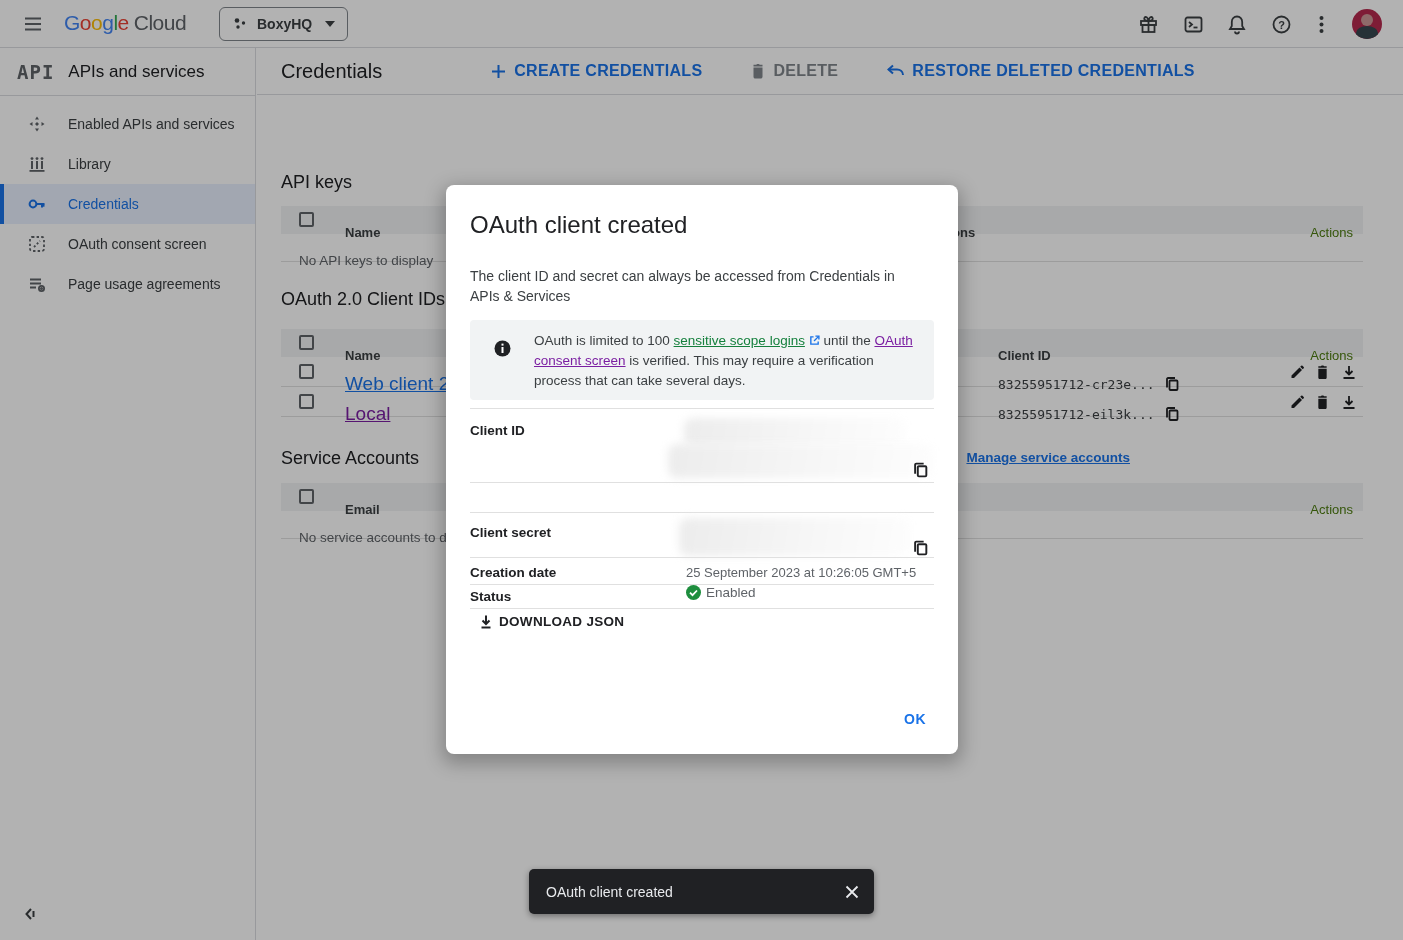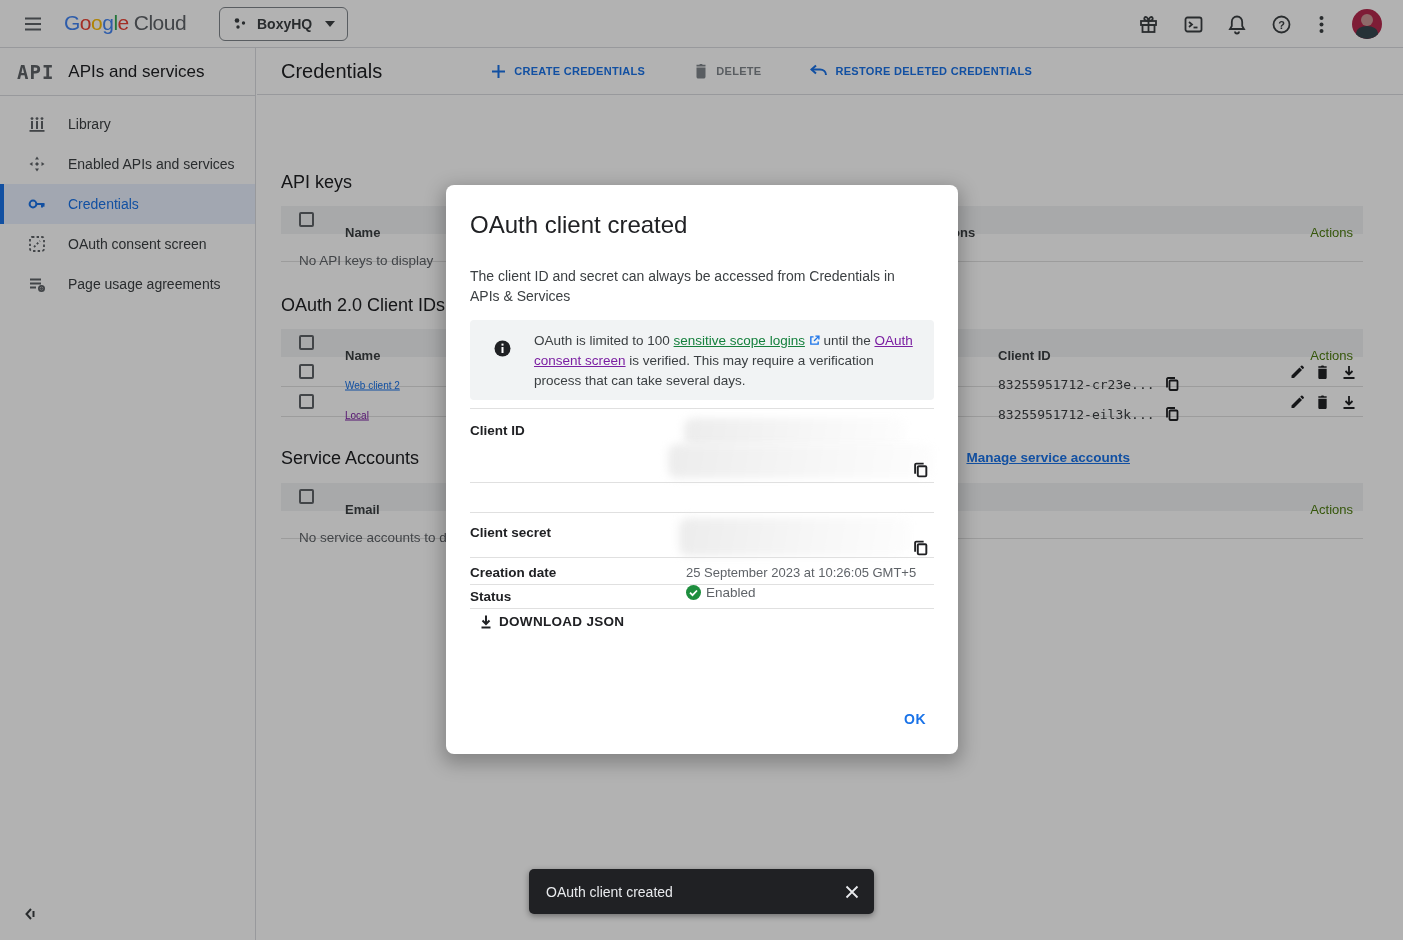--- a/index.html
+++ b/index.html
@@ -33,39 +33,39 @@
   .sb-item { height:40px; display:flex; align-items:center; padding-left:24px; gap:22px; cursor:pointer; font-size:14px; color:#3c4043; border-left:4px solid transparent; }
   .sb-item .sic { width:18px; height:18px; color:#5f6368; flex:none; }
   .sb-item.selected { background:#e8f0fe; border-left:4px solid #1a73e8; color:#1a73e8; }
   .sb-item.selected .sic { color:#1a73e8; }
   .collapse-btn { position:absolute; left:22px; bottom:16px; width:18px; height:18px; color:#3c4043; cursor:pointer; }
 
   
   .main { position:absolute; top:48px; left:257px; right:0; bottom:0; background:#fff; }
   .toolbar { position:absolute; top:0; left:0; right:0; height:47px; border-bottom:1px solid #dadce0; display:flex; align-items:center; }
   .toolbar .ttl { font-size:20px; color:#202124; margin-left:24px; }
-  .tb-btn { display:flex; align-items:center; gap:8px; font-size:11px; font-weight:bold; letter-spacing:.3px; color:#1a73e8; cursor:pointer; }
+  .tb-btn { display:flex; align-items:center; gap:8px; font-size:16px; font-weight:bold; letter-spacing:.3px; color:#1a73e8; cursor:pointer; }
   .tb-btn.disabled { color:#80868b; cursor:default; }
   .tb-create { margin-left:109px; }
   .tb-delete { margin-left:49px; }
   .tb-restore { margin-left:49px; }
   .intro { position:absolute; top:74px; left:24px; font-size:14px; color:#3c4043; }
   .intro a { color:#1a73e8; text-decoration:underline; cursor:pointer; }
   .sec-h { position:absolute; left:24px; font-size:18px; font-weight:400; color:#202124; }
   .gtable { position:absolute; left:24px; width:1082px; }
   .trow { position:relative; border-bottom:1px solid #e0e0e0; }
   .trow.head { height:28px; background:#f1f3f4; border-bottom:none; }
   .trow.body { height:30px; }
   .trow.empty { height:28px; }
   .cb { position:absolute; left:18px; top:50%; margin-top:-8px; width:15px; height:15px; border:2px solid #5f6368; border-radius:2px; background:transparent; cursor:pointer; }
   .cell { position:absolute; top:50%; transform:translateY(-50%); font-size:13px;margin-top:12px; }
   .cell.hd { font-weight:bold; color:#3c4043; }
   .cell.hd-act { right:10px; color:#4d7c0f; font-weight:400; }
   .cell.muted { color:#5f6368; font-size:13.5px; }
-  .cell a.rowlink { color:#1a73e8; text-decoration:underline; font-size:10px; cursor:pointer;text-align:right; }
+  .cell a.rowlink { color:#1a73e8; text-decoration:underline; font-size:19px; cursor:pointer;text-align:right; }
   .cell a.rowlink.visited { color:#7b1fa2; }
   .mono { font-family:"DejaVu Sans Mono",monospace; font-size:13px; color:#3c4043; }
   .cid-wrap { display:flex; align-items:center; gap:10px; }
   .row-actions { position:absolute; right:6px; top:50%; transform:translateY(-50%); display:flex; gap:11px; color:#202124; }
   .row-actions .aic { width:15px; height:15px; cursor:pointer; }
   .copy-ic { width:15px; height:15px; color:#202124; cursor:pointer; }
   .manage-link { position:absolute; right:273px; font-size:13.5px; font-weight:bold; color:#1a73e8; text-decoration:underline; cursor:pointer; }
 
   
   .scrim { position:absolute; inset:0; background:rgba(0,0,0,.3); z-index:40; }
@@ -166,40 +166,40 @@
 
   <div class="sidebar">
     <div class="sb-head">
       <span class="sb-logo">API</span>
       <span class="sb-title">APIs and services</span>
     </div>
     <div class="sb-list">
       <div class="sb-item">
         <span class="sic">
           <svg width="18" height="18" viewBox="0 0 18 18" fill="currentColor">
+              <path d="M9 1.5 L11 4.5 H7 Z M9 16.5 L7 13.5 h4 Z M1.5 9 L4.5 7 v4 Z M16.5 9 L13.5 11 V7 Z"></path>
+              <rect x="7.6" y="7.6" width="2.8" height="2.8" transform="rotate(45 9 9)"></rect>
+            </svg>
+        </span>
+        <span>Enabled APIs and services</span>
+      </div>
+      <div class="sb-item">
+        <span class="sic">
+          <svg width="18" height="18" viewBox="0 0 18 18" fill="currentColor">
               <circle cx="4" cy="3.6" r="1.4"></circle>
               <circle cx="9" cy="3.6" r="1.4"></circle>
               <circle cx="14" cy="3.6" r="1.4"></circle>
               <rect x="3" y="6" width="2" height="8"></rect>
               <rect x="8" y="6" width="2" height="8"></rect>
               <rect x="13" y="6" width="2" height="8"></rect>
               <rect x="1.5" y="15" width="15" height="1.8"></rect>
             </svg>
         </span>
         <span>Library</span>
       </div>
-      <div class="sb-item">
-        <span class="sic">
-          <svg width="18" height="18" viewBox="0 0 18 18" fill="currentColor">
-              <path d="M9 1.5 L11 4.5 H7 Z M9 16.5 L7 13.5 h4 Z M1.5 9 L4.5 7 v4 Z M16.5 9 L13.5 11 V7 Z"></path>
-              <rect x="7.6" y="7.6" width="2.8" height="2.8" transform="rotate(45 9 9)"></rect>
-            </svg>
-        </span>
-        <span>Enabled APIs and services</span>
-      </div>
       <div class="sb-item selected">
         <span class="sic">
           <svg width="18" height="18" viewBox="0 0 18 18" fill="currentColor">
               <circle cx="5" cy="9" r="3.4" fill="none" stroke="currentColor" stroke-width="2"></circle>
               <rect x="8" y="8" width="8.5" height="2"></rect>
               <rect x="13" y="9.5" width="2" height="3"></rect>
               <rect x="15" y="9.5" width="1.5" height="2.2"></rect>
             </svg>
         </span>
         <span>Credentials</span>
@@ -269,21 +269,21 @@
         <span class="cb"></span>
         <span class="cell hd" style="left:64px;">Name</span>
         <span class="cell hd" style="left:619px;">Restrictions</span>
         <span class="cell hd hd-act">Actions</span>
       </div>
       <div class="trow empty">
         <span class="cell muted" style="left:18px;">No API keys to display</span>
       </div>
     </div>
 
-    <div class="sec-h" style="top:247px;">OAuth 2.0 Client IDs</div>
+    <div class="sec-h" style="top:241px;">OAuth 2.0 Client IDs</div>
     <div class="gtable" style="top:281px;">
       <div class="trow head">
         <span class="cb"></span>
         <span class="cell hd" style="left:64px;">Name</span>
         <span class="cell hd" style="left:717px;">Client ID</span>
         <span class="cell hd hd-act">Actions</span>
       </div>
       <div class="trow body">
         <span class="cb"></span>
         <span class="cell" style="left:64px;"><a class="rowlink">Web client 2</a></span>

